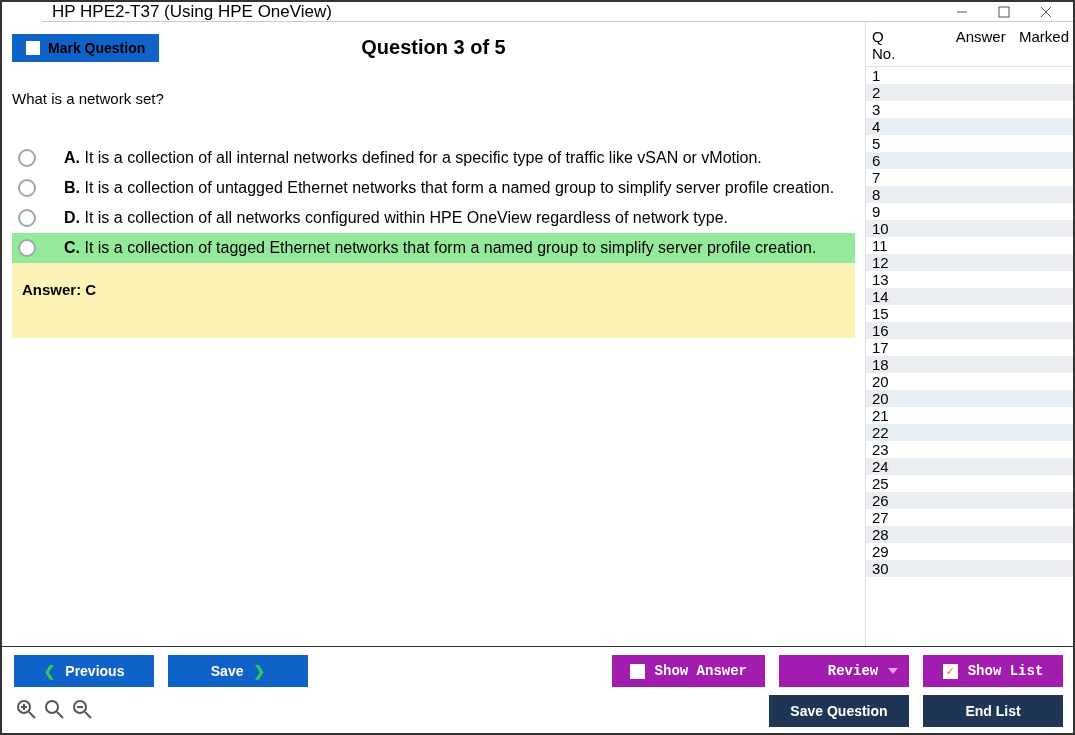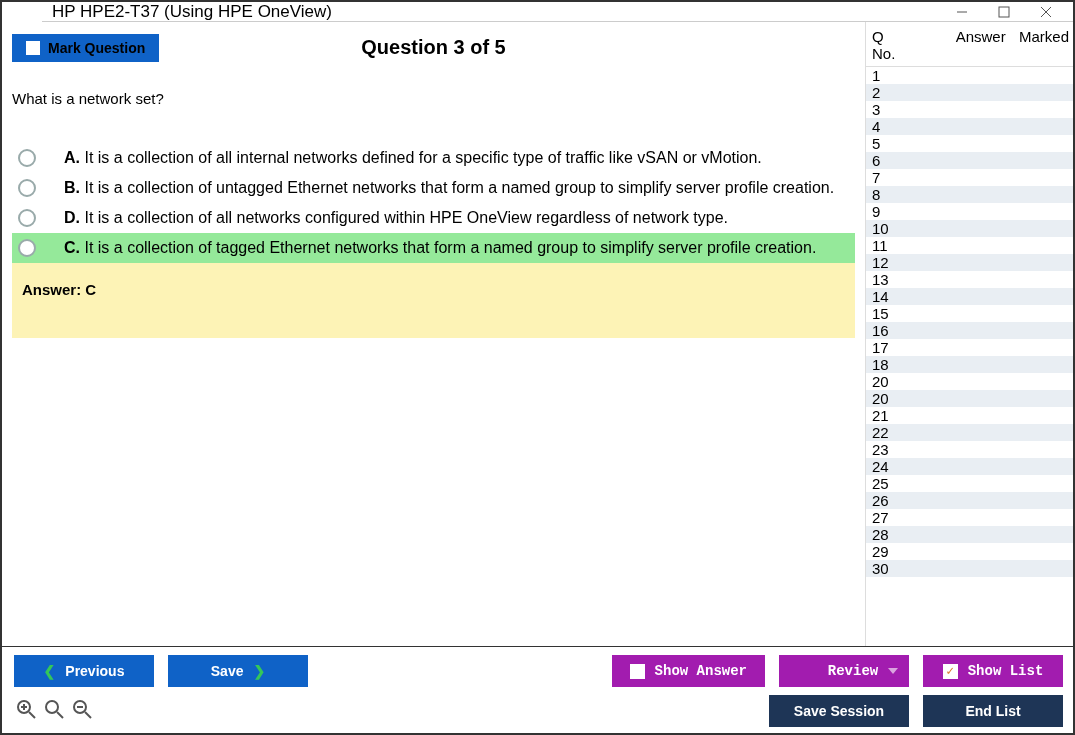--- a/index.html
+++ b/index.html
@@ -289,21 +289,21 @@
         <span class="zicon">
           <svg>
               <circle cx="8" cy="8" r="6"></circle>
               <line x1="13" y1="13" x2="19" y2="19"></line>
               <line x1="5" y1="8" x2="11" y2="8"></line>
             </svg>
         </span>
       </div>
       <div class="spacer"></div>
       <div class="btn btn-navy">
-        <span>Save Session</span>
+        <span>Save Question</span>
       </div>
       <div class="btn btn-navy">
         <span>End List</span>
       </div>
     </div>
   </div>
 
 </div>
 
 </body></html>

